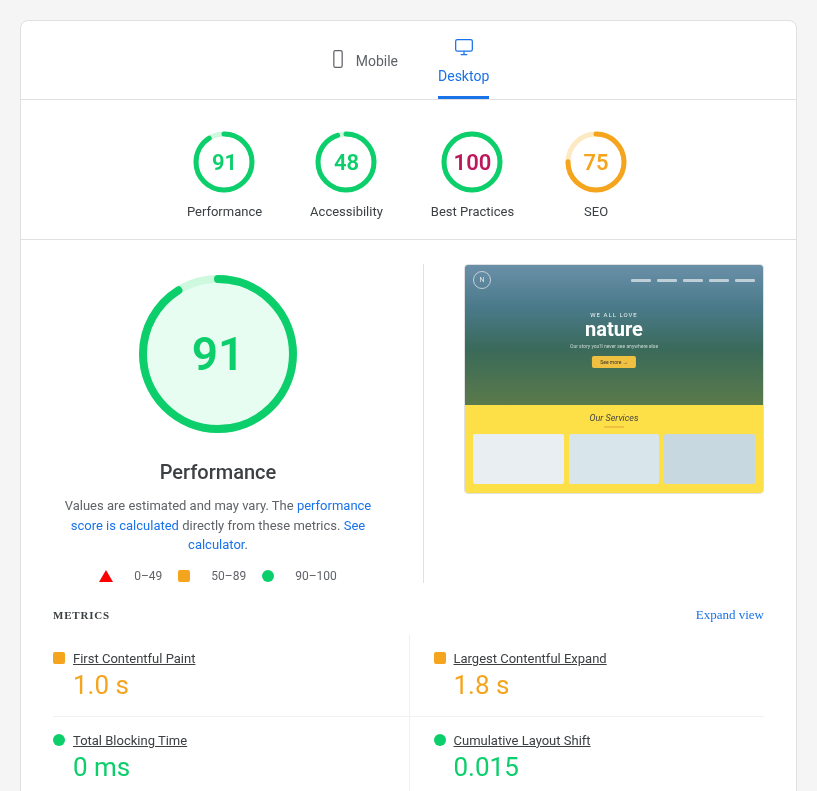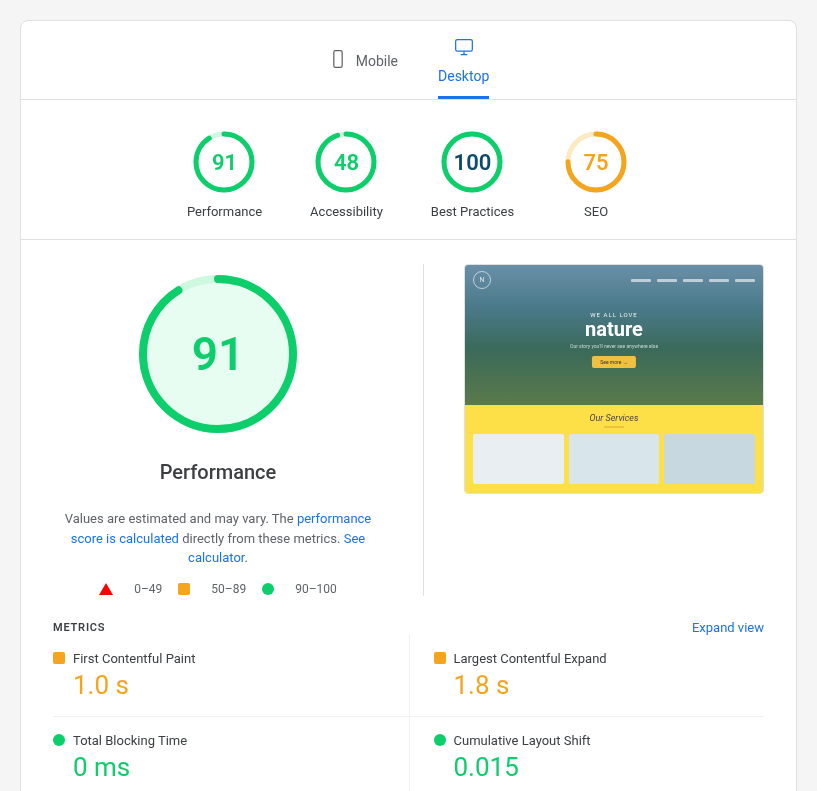--- a/index.html
+++ b/index.html
@@ -124,21 +124,20 @@
       color: #3c4043;
       margin-bottom: 12px;
     }
     .perf-description {
       font-size: 13px;
       color: #5f6368;
       text-align: center;
       line-height: 1.5;
       max-width: 320px;
       margin-bottom: 14px;
-      margin-top: 13px;
     }
     .perf-description a {
       color: #1a73e8;
       text-decoration: none;
     }
 
     .legend {
       display: flex;
       gap: 16px;
       align-items: center;
@@ -285,20 +284,22 @@
     }
 
     
     .metrics-section {
       padding: 0 32px 24px;
     }
     .metrics-header {
       display: flex;
       justify-content: space-between;
       align-items: center;
+      margin-bottom: 12px;
+      font-family: Liberation Serif, serif;
     }
     .metrics-title {
       font-size: 11px;
       font-weight: 600;
       color: #3c4043;
       letter-spacing: 0.8px;
     }
     .expand-view {
       font-size: 13px;
       color: #1a73e8;
@@ -333,20 +334,21 @@
     }
     .metric-dot-square {
       width: 12px;
       height: 12px;
       border-radius: 2px;
       flex-shrink: 0;
     }
     .metric-name {
       font-size: 13px;
       color: #3c4043;
+      text-decoration: underline;
     }
     .metric-value {
       font-size: 26px;
       font-weight: 400;
       padding-left: 20px;
     }
     .value-orange { color: #f4a41d; }
     .value-green { color: #0cce6b; }
   </style>
 </head>
@@ -394,21 +396,21 @@
         <svg viewBox="0 0 68 68">
           <circle cx="34" cy="34" r="28" fill="none" stroke="#cef9df" stroke-width="5"></circle>
           <circle cx="34" cy="34" r="28" fill="none" stroke="#0cce6b" stroke-width="5" stroke-dasharray="175.93" stroke-dashoffset="8.8" stroke-linecap="round"></circle>
         </svg>
         <span class="score-number">48</span>
       </div>
       <span class="score-label">Accessibility</span>
     </div>
 
     <div class="score-item">
-      <div class="score-circle" style="color:#0c4a6e">
+      <div class="score-circle" style="color:#be185d">
         <svg viewBox="0 0 68 68">
           <circle cx="34" cy="34" r="28" fill="none" stroke="#cef9df" stroke-width="5"></circle>
           <circle cx="34" cy="34" r="28" fill="none" stroke="#0cce6b" stroke-width="5" stroke-dasharray="175.93" stroke-dashoffset="0" stroke-linecap="round"></circle>
         </svg>
         <span class="score-number">100</span>
       </div>
       <span class="score-label">Best Practices</span>
     </div>
 
     <div class="score-item">

